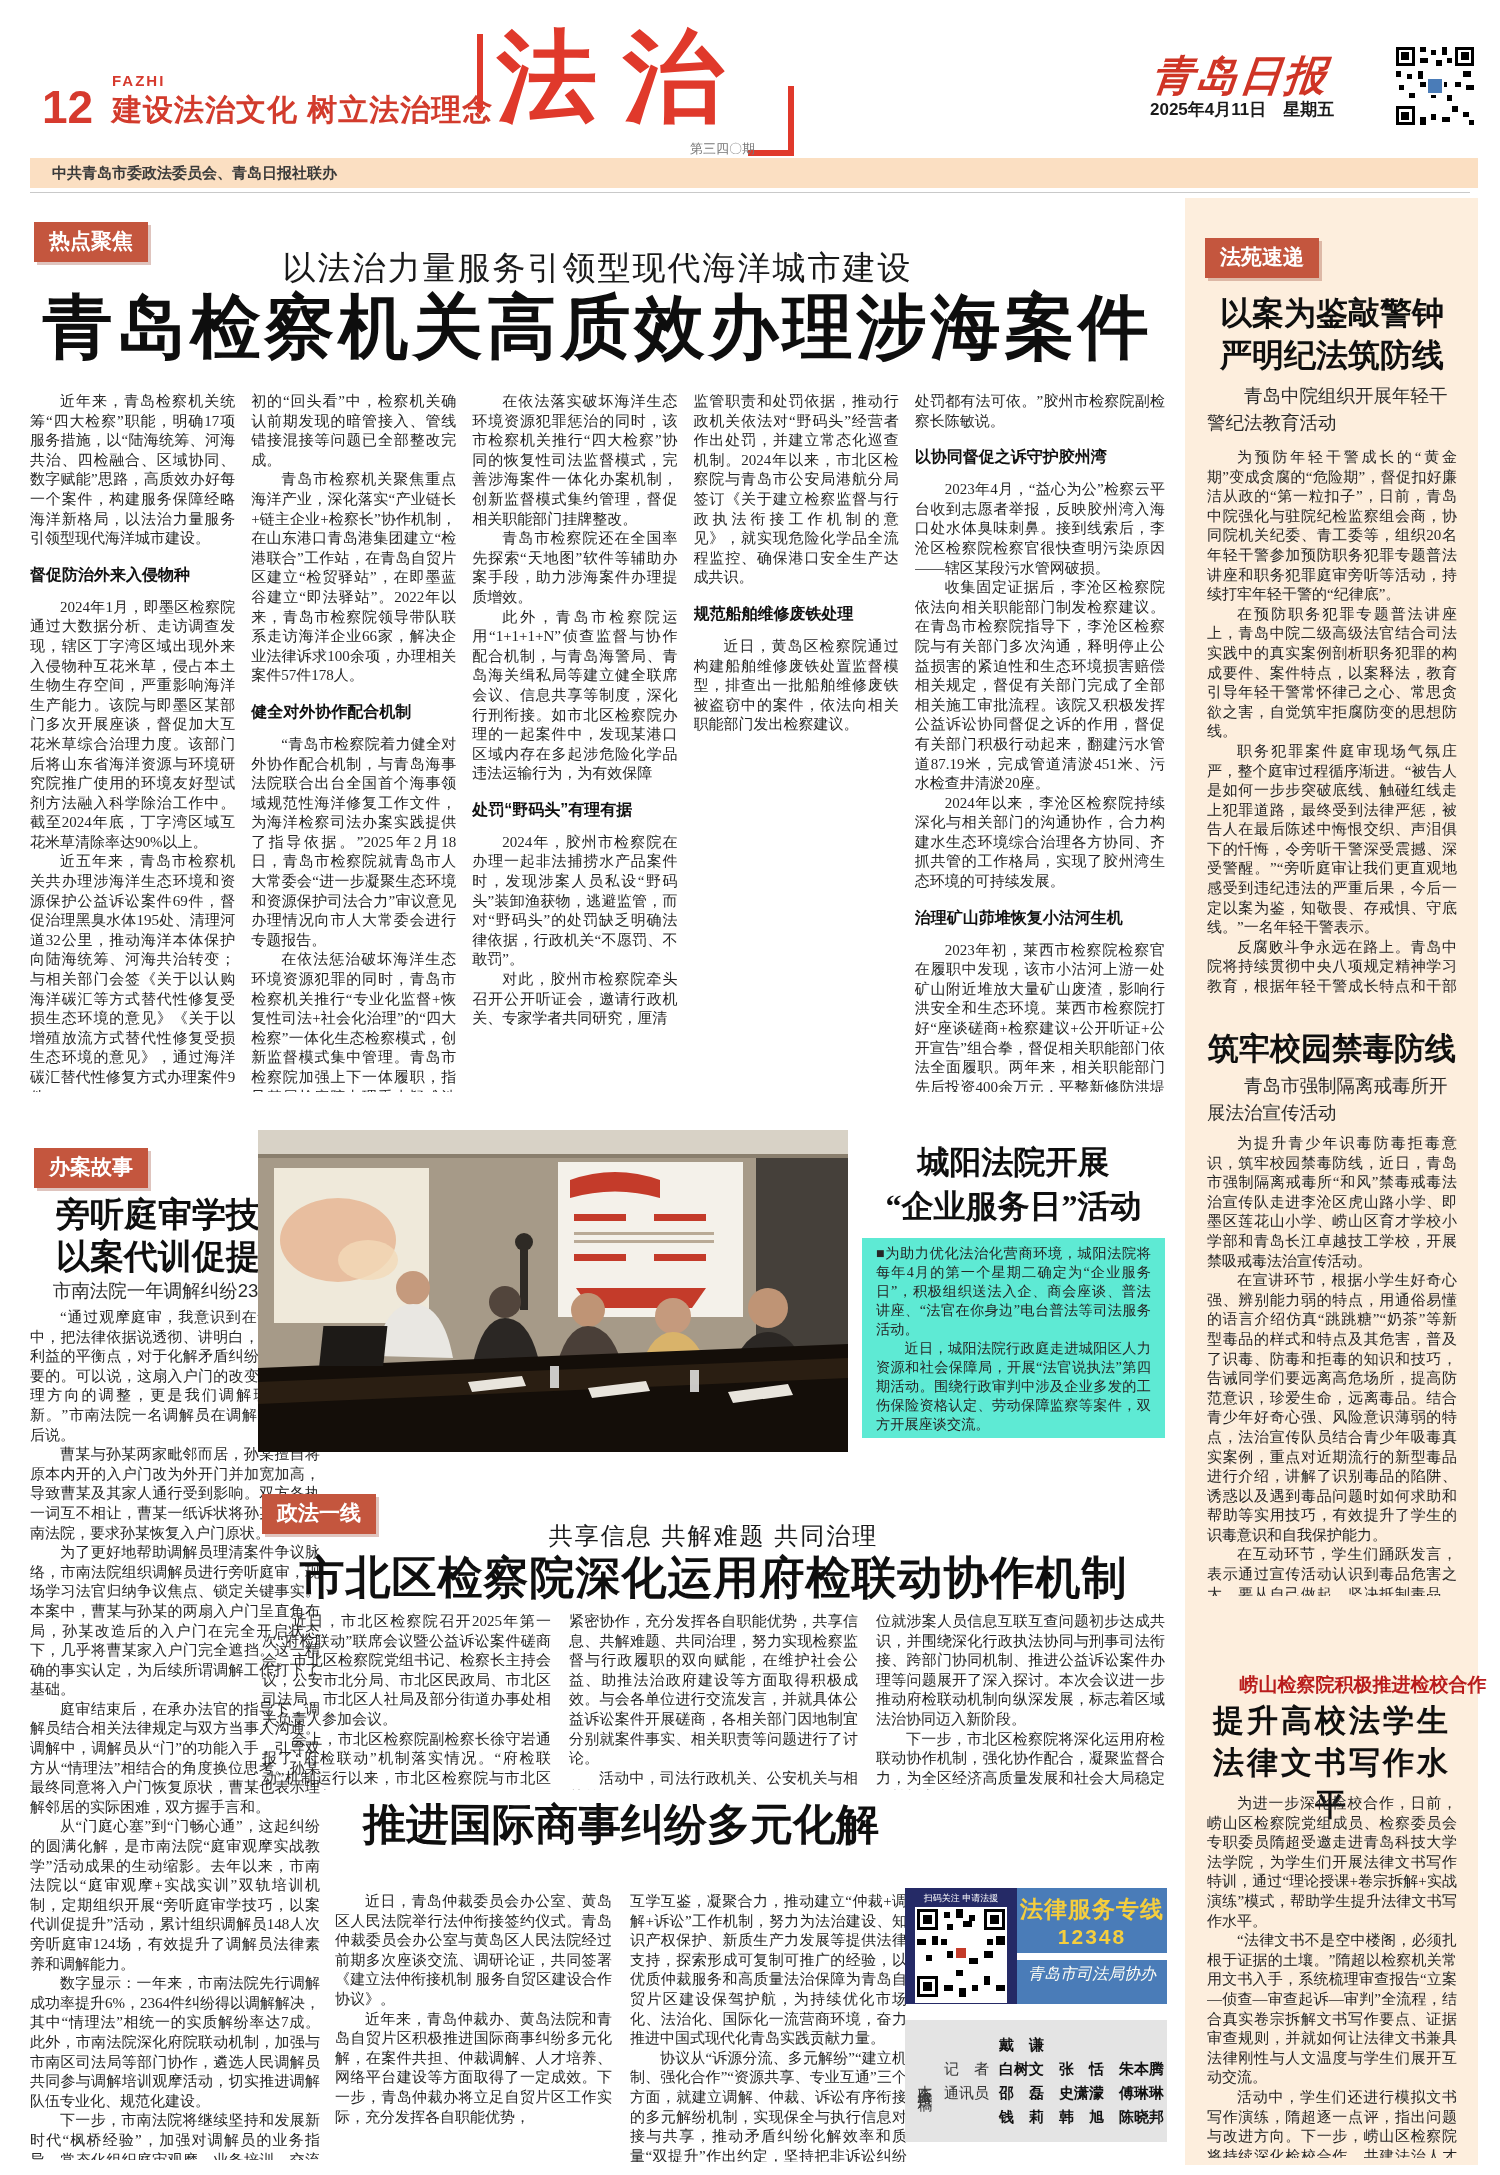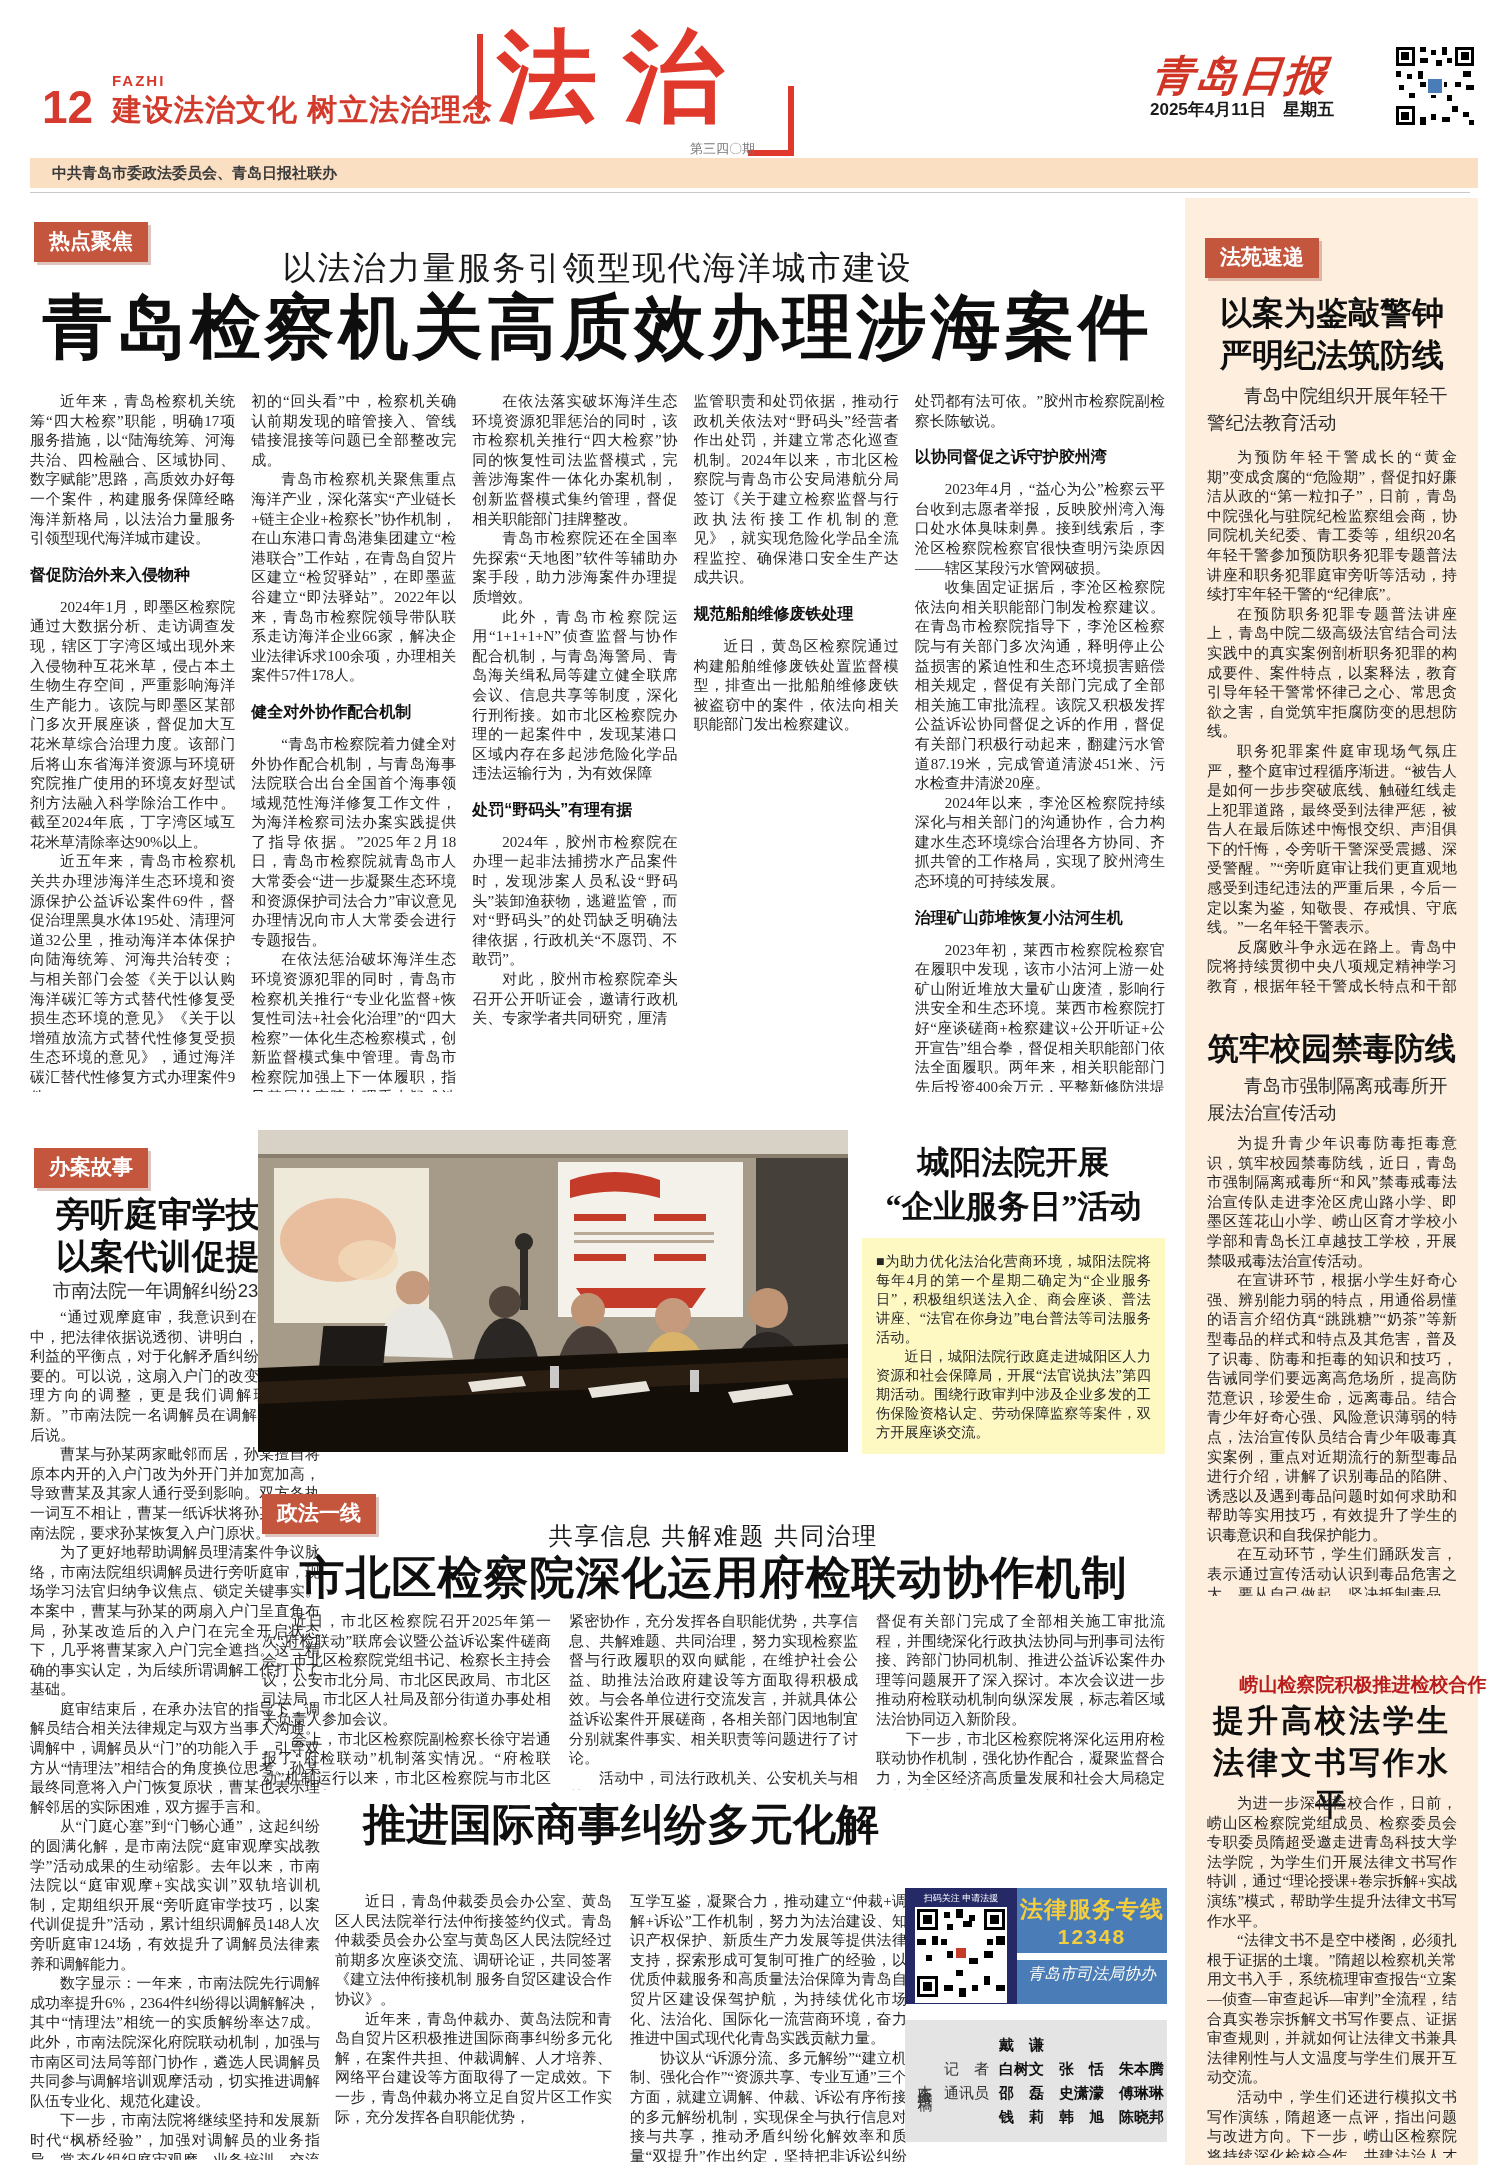--- a/index.html
+++ b/index.html
@@ -33,21 +33,21 @@
       font-family:"Liberation Serif","DejaVu Serif",serif;}
   .bp.nc{text-indent:0;}
   .subhead{font-size:16px;font-weight:bold;color:#111;text-align:left;margin:16px 0 12px;
            font-family:"Liberation Sans","DejaVu Sans",sans-serif;}
   .serifhead{font-family:"Liberation Serif","DejaVu Serif",serif;font-weight:bold;color:#0f0f0f;}
   .centered{text-align:center;}
   .subtt{font-size:18.5px;color:#2c2c2c;}
   
   .sidebar-bg{background:#fdeedd;}
   
-  .creambox{background:#fef9c3;padding:14px 14px;}
+  .creambox{background:#5eead4;padding:6px 14px;}
   .creambox .bp{font-size:14.2px;line-height:19px;}
   .bluebox{display:flex;}
   .bb-left{width:112px;background:#252a66;display:flex;flex-direction:column;align-items:center;}
   .bb-scan{color:#fff;font-size:9px;margin:4px 0 2px;white-space:nowrap;}
   .bb-right{flex:1;background:#4a7cb8;display:flex;flex-direction:column;}
   .bb-title{color:#f5ce3e;font-weight:bold;font-size:23px;text-align:center;margin-top:6px;
             font-family:"Liberation Serif","DejaVu Serif",serif;letter-spacing:1px;}
   .bb-num{color:#f5ce3e;font-weight:bold;font-size:21px;text-align:center;letter-spacing:2px;}
   .bb-stripe{height:7px;background:#fff;margin:4px 0;}
   .bb-org{color:#fdfdf4;font-size:16px;text-align:center;font-style:italic;
@@ -216,21 +216,21 @@
   <div class="abs cols" style="left:262px;top:1612px;width:903px;height:178px;gap:18px;">
     <div class="col">
         <p class="bp">近日，市北区检察院召开2025年第一次“府检联动”联席会议暨公益诉讼案件磋商会。市北区检察院党组书记、检察长主持会议，公安市北分局、市北区民政局、市北区司法局、市北区人社局及部分街道办事处相关负责人参加会议。</p>
         <p class="bp">会上，市北区检察院副检察长徐守岩通报了“府检联动”机制落实情况。“府检联动”机制运行以来，市北区检察院与市北区政府各部门</p>
       </div>
     <div class="col">
         <p class="bp nc">紧密协作，充分发挥各自职能优势，共享信息、共解难题、共同治理，努力实现检察监督与行政履职的双向赋能，在维护社会公益、助推法治政府建设等方面取得积极成效。与会各单位进行交流发言，并就具体公益诉讼案件开展磋商，各相关部门因地制宜分别就案件事实、相关职责等问题进行了讨论。</p>
         <p class="bp">活动中，司法行政机关、公安机关与相关单</p>
       </div>
     <div class="col">
-        <p class="bp nc">督促有关部门完成了全部相关施工审批流程，并围绕深化行政执法协同与刑事司法衔接、跨部门协同机制、推进公益诉讼案件办理等问题展开了深入探讨。本次会议进一步推动府检联动机制向纵深发展，标志着区域法治协同迈入新阶段。</p>
+        <p class="bp nc">位就涉案人员信息互联互查问题初步达成共识，并围绕深化行政执法协同与刑事司法衔接、跨部门协同机制、推进公益诉讼案件办理等问题展开了深入探讨。本次会议进一步推动府检联动机制向纵深发展，标志着区域法治协同迈入新阶段。</p>
         <p class="bp">下一步，市北区检察院将深化运用府检联动协作机制，强化协作配合，凝聚监督合力，为全区经济高质量发展和社会大局稳定贡献检察力量。</p>
       </div>
   </div>
 
   <div class="abs serifhead centered" style="left:335px;top:1796px;width:572px;font-size:43px;">推进国际商事纠纷多元化解</div>
   <div class="abs cols" style="left:335px;top:1892px;width:572px;height:270px;gap:18px;">
     <div class="col">
         <p class="bp">近日，青岛仲裁委员会办公室、黄岛区人民法院举行法仲衔接签约仪式。青岛仲裁委员会办公室与黄岛区人民法院经过前期多次座谈交流、调研论证，共同签署《建立法仲衔接机制  服务自贸区建设合作协议》。</p>
         <p class="bp">近年来，青岛仲裁办、黄岛法院和青岛自贸片区积极推进国际商事纠纷多元化解，在案件共担、仲裁调解、人才培养、网络平台建设等方面取得了一定成效。下一步，青岛仲裁办将立足自贸片区工作实际，充分发挥各自职能优势，</p>
       </div>

